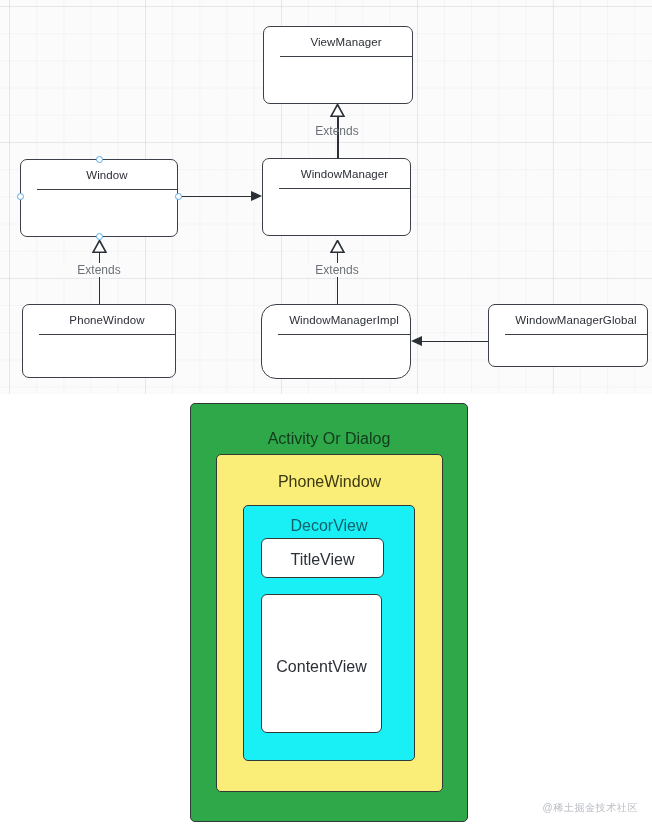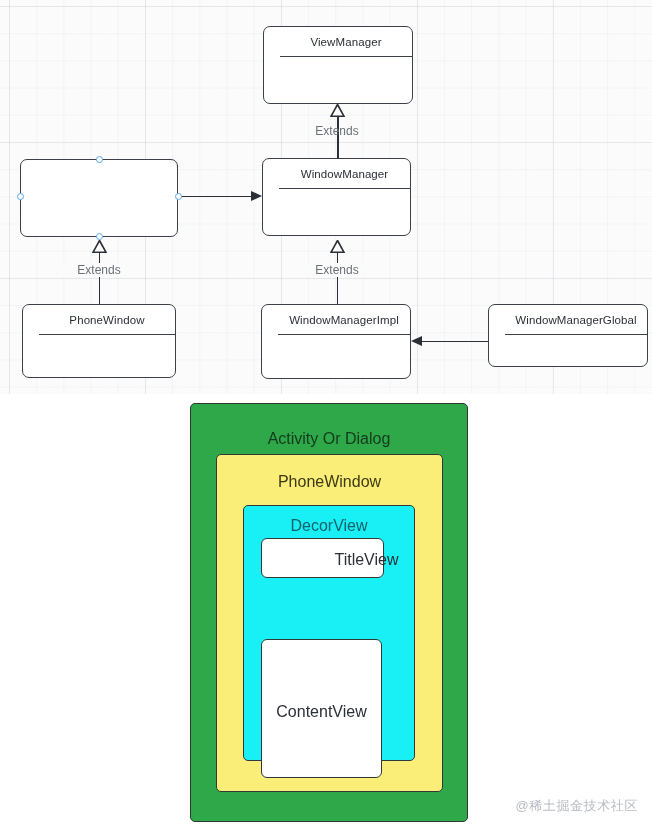--- a/index.html
+++ b/index.html
@@ -144,21 +144,21 @@
   #lbl-activity  { color: #123a1c; top: 26px; }
   #lbl-phonewindow { color: #3d3a12; top: 18px; }
   #lbl-decorview { color: #12616b; top: 11px; }
   #lbl-titleview { color: #2b2f36; top: 12px; }
   #lbl-contentview { color: #2b2f36; top: 63px; }
 
   #watermark {
     position: absolute;
     right: 14px;
     bottom: 24px;
-    font-size: 13px;
+    font-size: 10px;
     color: #b8bcc2;
     letter-spacing: 0.6px;
     white-space: nowrap;
   }
 </style>
 </head>
 <body>
 
 <div id="page">
 
@@ -169,20 +169,21 @@
       <div class="cls-body"></div>
     </div>
 
     <div class="edge-line edge-v" style="left:337px; top:115px; height:44px;"></div>
     <svg class="tri-up-outline" style="left:330px; top:104px;" width="15" height="13">
       <polygon points="7.5,0.5 14,12.3 1,12.3" fill="#ffffff" stroke="#2b2f36" stroke-width="1.6"></polygon>
     </svg>
     <div class="edge-label" style="left:292px; top:124px; width:90px;">Extends</div>
 
     <div class="uml-class" id="cls-window" style="left:20px; top:159px; width:158px; height:78px;">
+      <div class="cls-title">Window</div>
       <div class="cls-body"></div>
     </div>
     <div class="handle" style="left:95.5px; top:155.5px;"></div>
     <div class="handle" style="left:16.5px; top:193px;"></div>
     <div class="handle" style="left:174.5px; top:193px;"></div>
     <div class="handle" style="left:95.5px; top:232.5px;"></div>
 
     <div class="uml-class" id="cls-windowmanager" style="left:262px; top:158px; width:149px; height:78px;">
       <div class="cls-title">WindowManager</div>
       <div class="cls-body"></div>
@@ -195,21 +196,21 @@
       <div class="cls-title">PhoneWindow</div>
       <div class="cls-body"></div>
     </div>
 
     <div class="edge-line edge-v" style="left:98.5px; top:252px; height:52px;"></div>
     <svg class="tri-up-outline" style="left:92px; top:240px;" width="15" height="13">
       <polygon points="7.5,0.5 14,12.3 1,12.3" fill="#ffffff" stroke="#2b2f36" stroke-width="1.6"></polygon>
     </svg>
     <div class="edge-label" style="left:54px; top:263px; width:90px; background:#fbfbfb;">Extends</div>
 
-    <div class="uml-class" id="cls-windowmanagerimpl" style="left:261px; top:304px; width:150px; height:75px;">
+    <div class="uml-class" id="cls-windowmanagerimpl" style="left:261px; top:304px; width:150px; height:75px;border-radius:15px;">
       <div class="cls-title">WindowManagerImpl</div>
       <div class="cls-body"></div>
     </div>
 
     <div class="edge-line edge-v" style="left:336.5px; top:252px; height:52px;"></div>
     <svg class="tri-up-outline" style="left:330px; top:240px;" width="15" height="13">
       <polygon points="7.5,0.5 14,12.3 1,12.3" fill="#ffffff" stroke="#2b2f36" stroke-width="1.6"></polygon>
     </svg>
     <div class="edge-label" style="left:292px; top:263px; width:90px; background:#fbfbfb;">Extends</div>
 
@@ -230,25 +231,25 @@
     </div>
 
     <div class="nest-box" id="box-phonewindow" style="left:216px; top:60px; width:227px; height:338px;">
       <div class="nest-label" id="lbl-phonewindow">PhoneWindow</div>
     </div>
 
     <div class="nest-box" id="box-decorview" style="left:243px; top:111px; width:172px; height:256px;">
       <div class="nest-label" id="lbl-decorview">DecorView</div>
     </div>
 
-    <div class="nest-box" id="box-titleview" style="left:261px; top:144px; width:123px; height:40px;padding-left:44px;">
+    <div class="nest-box" id="box-titleview" style="left:261px; top:144px; width:123px; height:40px;">
       <div class="nest-label" id="lbl-titleview">TitleView</div>
     </div>
 
-    <div class="nest-box" id="box-contentview" style="left:261px; top:200px; width:121px; height:139px;margin-top:45px;">
+    <div class="nest-box" id="box-contentview" style="left:261px; top:200px; width:121px; height:139px;">
       <div class="nest-label" id="lbl-contentview">ContentView</div>
     </div>
 
     <div id="watermark">@稀土掘金技术社区</div>
 
   </div>
 
 </div>
 
 </body></html>

